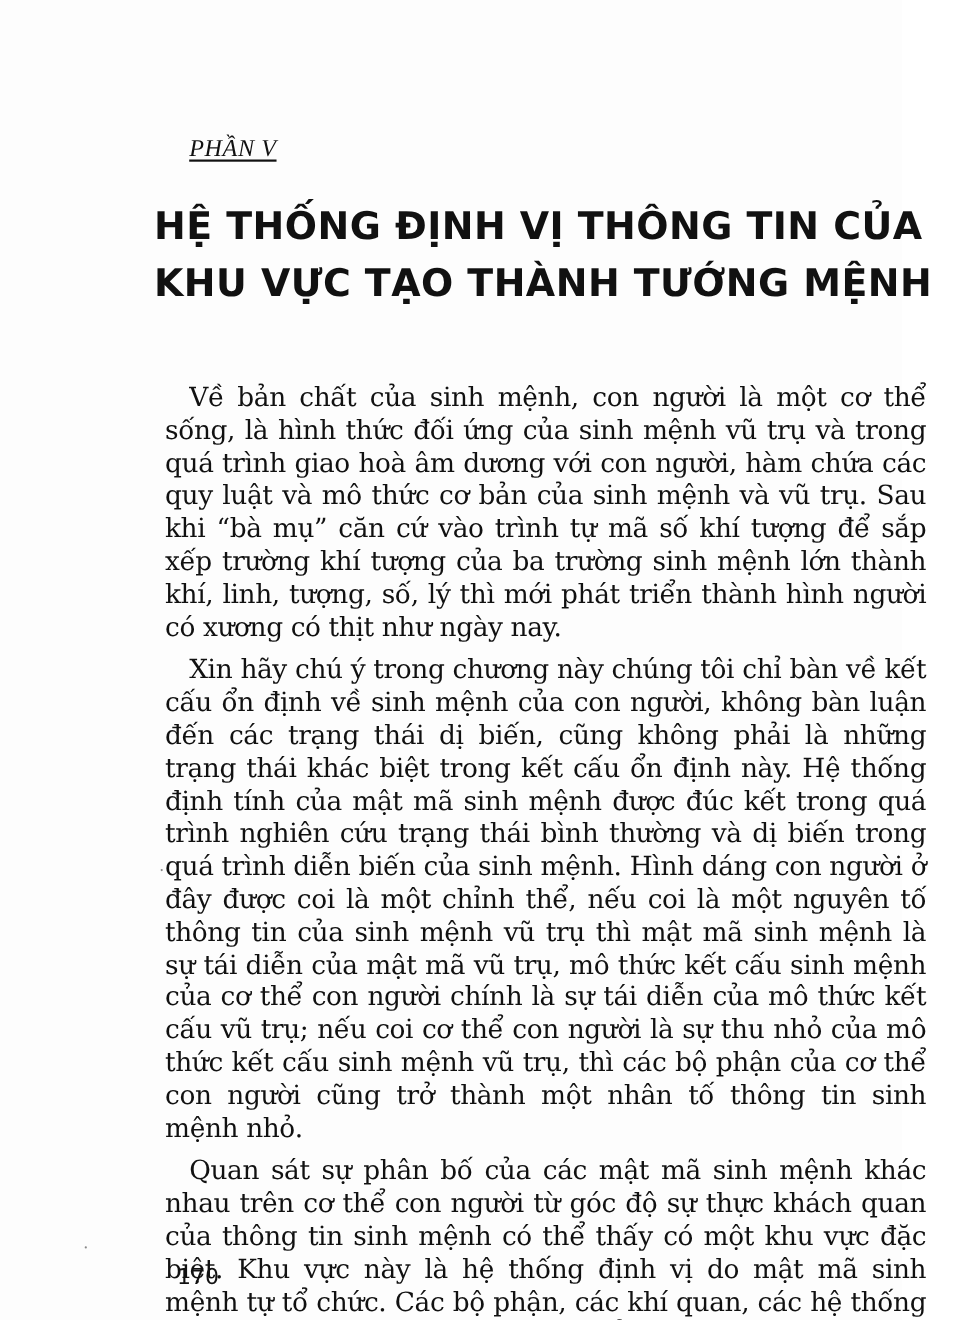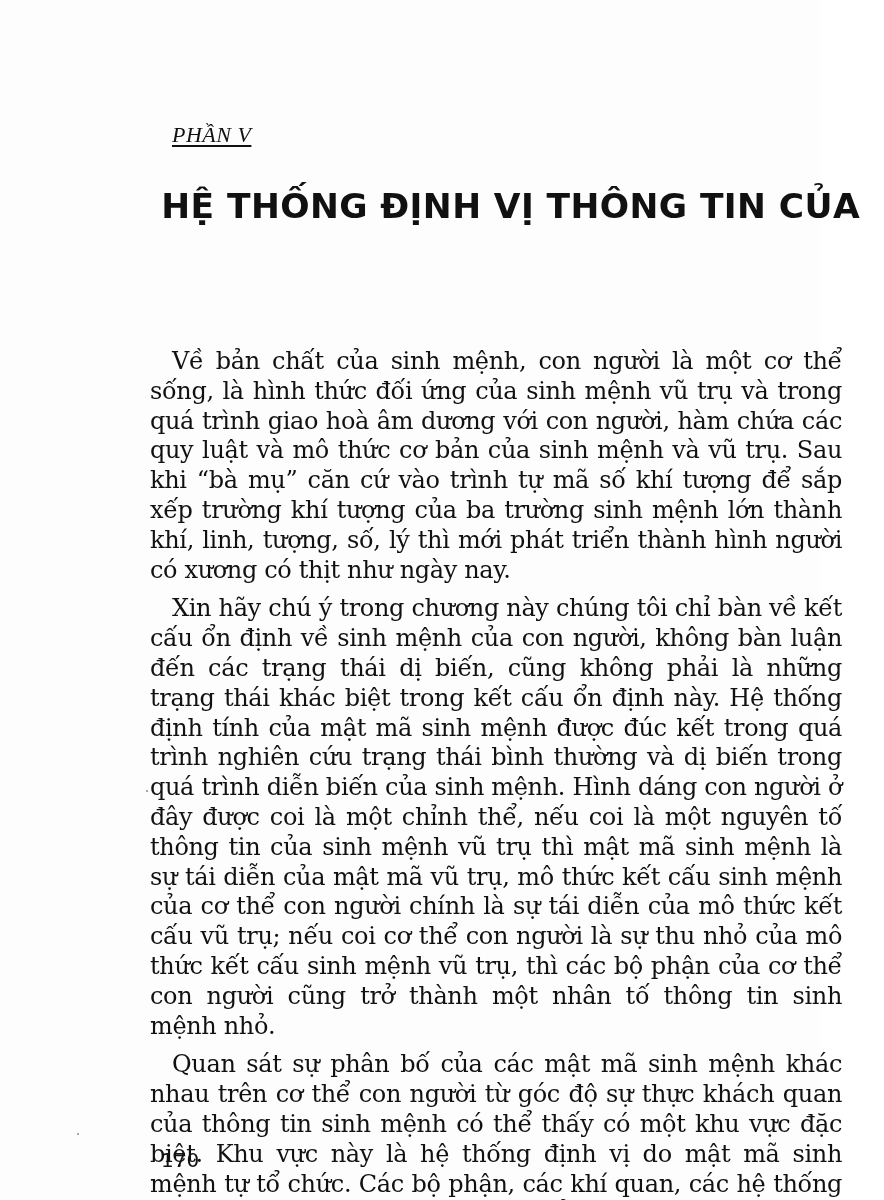--- a/index.html
+++ b/index.html
@@ -29,21 +29,21 @@
       font-size: 22px;
       text-decoration: underline;
       text-underline-offset: 3px;
       letter-spacing: 0.5px;
     }
     .chapter-title {
       position: absolute;
       left: 140px;
       width: 720px;
       top: 180px;
-      text-align: right;
+      text-align: left;
       font-family: "DejaVu Sans", "Liberation Sans", sans-serif;
       font-weight: bold;
       font-size: 34.5px;
       line-height: 52px;
       letter-spacing: 0.4px;
     }
     .chapter-title .line { display: block; white-space: nowrap; }
     .body-text {
       position: absolute;
       left: 150px;
@@ -76,20 +76,21 @@
   </style>
 </head>
 <body>
 
 <div class="page">
 
   <div class="part-label">PHẦN V</div>
 
   <h1 class="chapter-title" style="margin:0;">
     <span class="line">HỆ THỐNG ĐỊNH VỊ THÔNG TIN CỦA</span>
+    <span class="line">KHU VỰC TẠO THÀNH TƯỚNG MỆNH</span>
   </h1>
 
   <div class="body-text">
     <p class="para">Về bản chất của sinh mệnh, con người là một cơ thể sống, là hình thức đối ứng của sinh mệnh vũ trụ và trong quá trình giao hoà âm dương với con người, hàm chứa các quy luật và mô thức cơ bản của sinh mệnh và vũ trụ. Sau khi “bà mụ” căn cứ vào trình tự mã số khí tượng để sắp xếp trường khí tượng của ba trường sinh mệnh lớn thành khí, linh, tượng, số, lý thì mới phát triển thành hình người có xương có thịt như ngày nay.</p>
     <p class="para">Xin hãy chú ý trong chương này chúng tôi chỉ bàn về kết cấu ổn định về sinh mệnh của con người, không bàn luận đến các trạng thái dị biến, cũng không phải là những trạng thái khác biệt trong kết cấu ổn định này. Hệ thống định tính của mật mã sinh mệnh được đúc kết trong quá trình nghiên cứu trạng thái bình thường và dị biến trong quá trình diễn biến của sinh mệnh. Hình dáng con người ở đây được coi là một chỉnh thể, nếu coi là một nguyên tố thông tin của sinh mệnh vũ trụ thì mật mã sinh mệnh là sự tái diễn của mật mã vũ trụ, mô thức kết cấu sinh mệnh của cơ thể con người chính là sự tái diễn của mô thức kết cấu vũ trụ; nếu coi cơ thể con người là sự thu nhỏ của mô thức kết cấu sinh mệnh vũ trụ, thì các bộ phận của cơ thể con người cũng trở thành một nhân tố thông tin sinh mệnh nhỏ.</p>
     <p class="para">Quan sát sự phân bố của các mật mã sinh mệnh khác nhau trên cơ thể con người từ góc độ sự thực khách quan của thông tin sinh mệnh có thể thấy có một khu vực đặc biệt. Khu vực này là hệ thống định vị do mật mã sinh mệnh tự tổ chức. Các bộ phận, các khí quan, các hệ thống sinh mệnh hợp thành của cơ thể con người đều có hệ thống định vị riêng rất nghiêm ngặt. Chúng tập hợp thành một cơ thể người hoàn chỉnh, một con người có sức sống.</p>
   </div>
 
   <div class="page-number">170</div>
 

